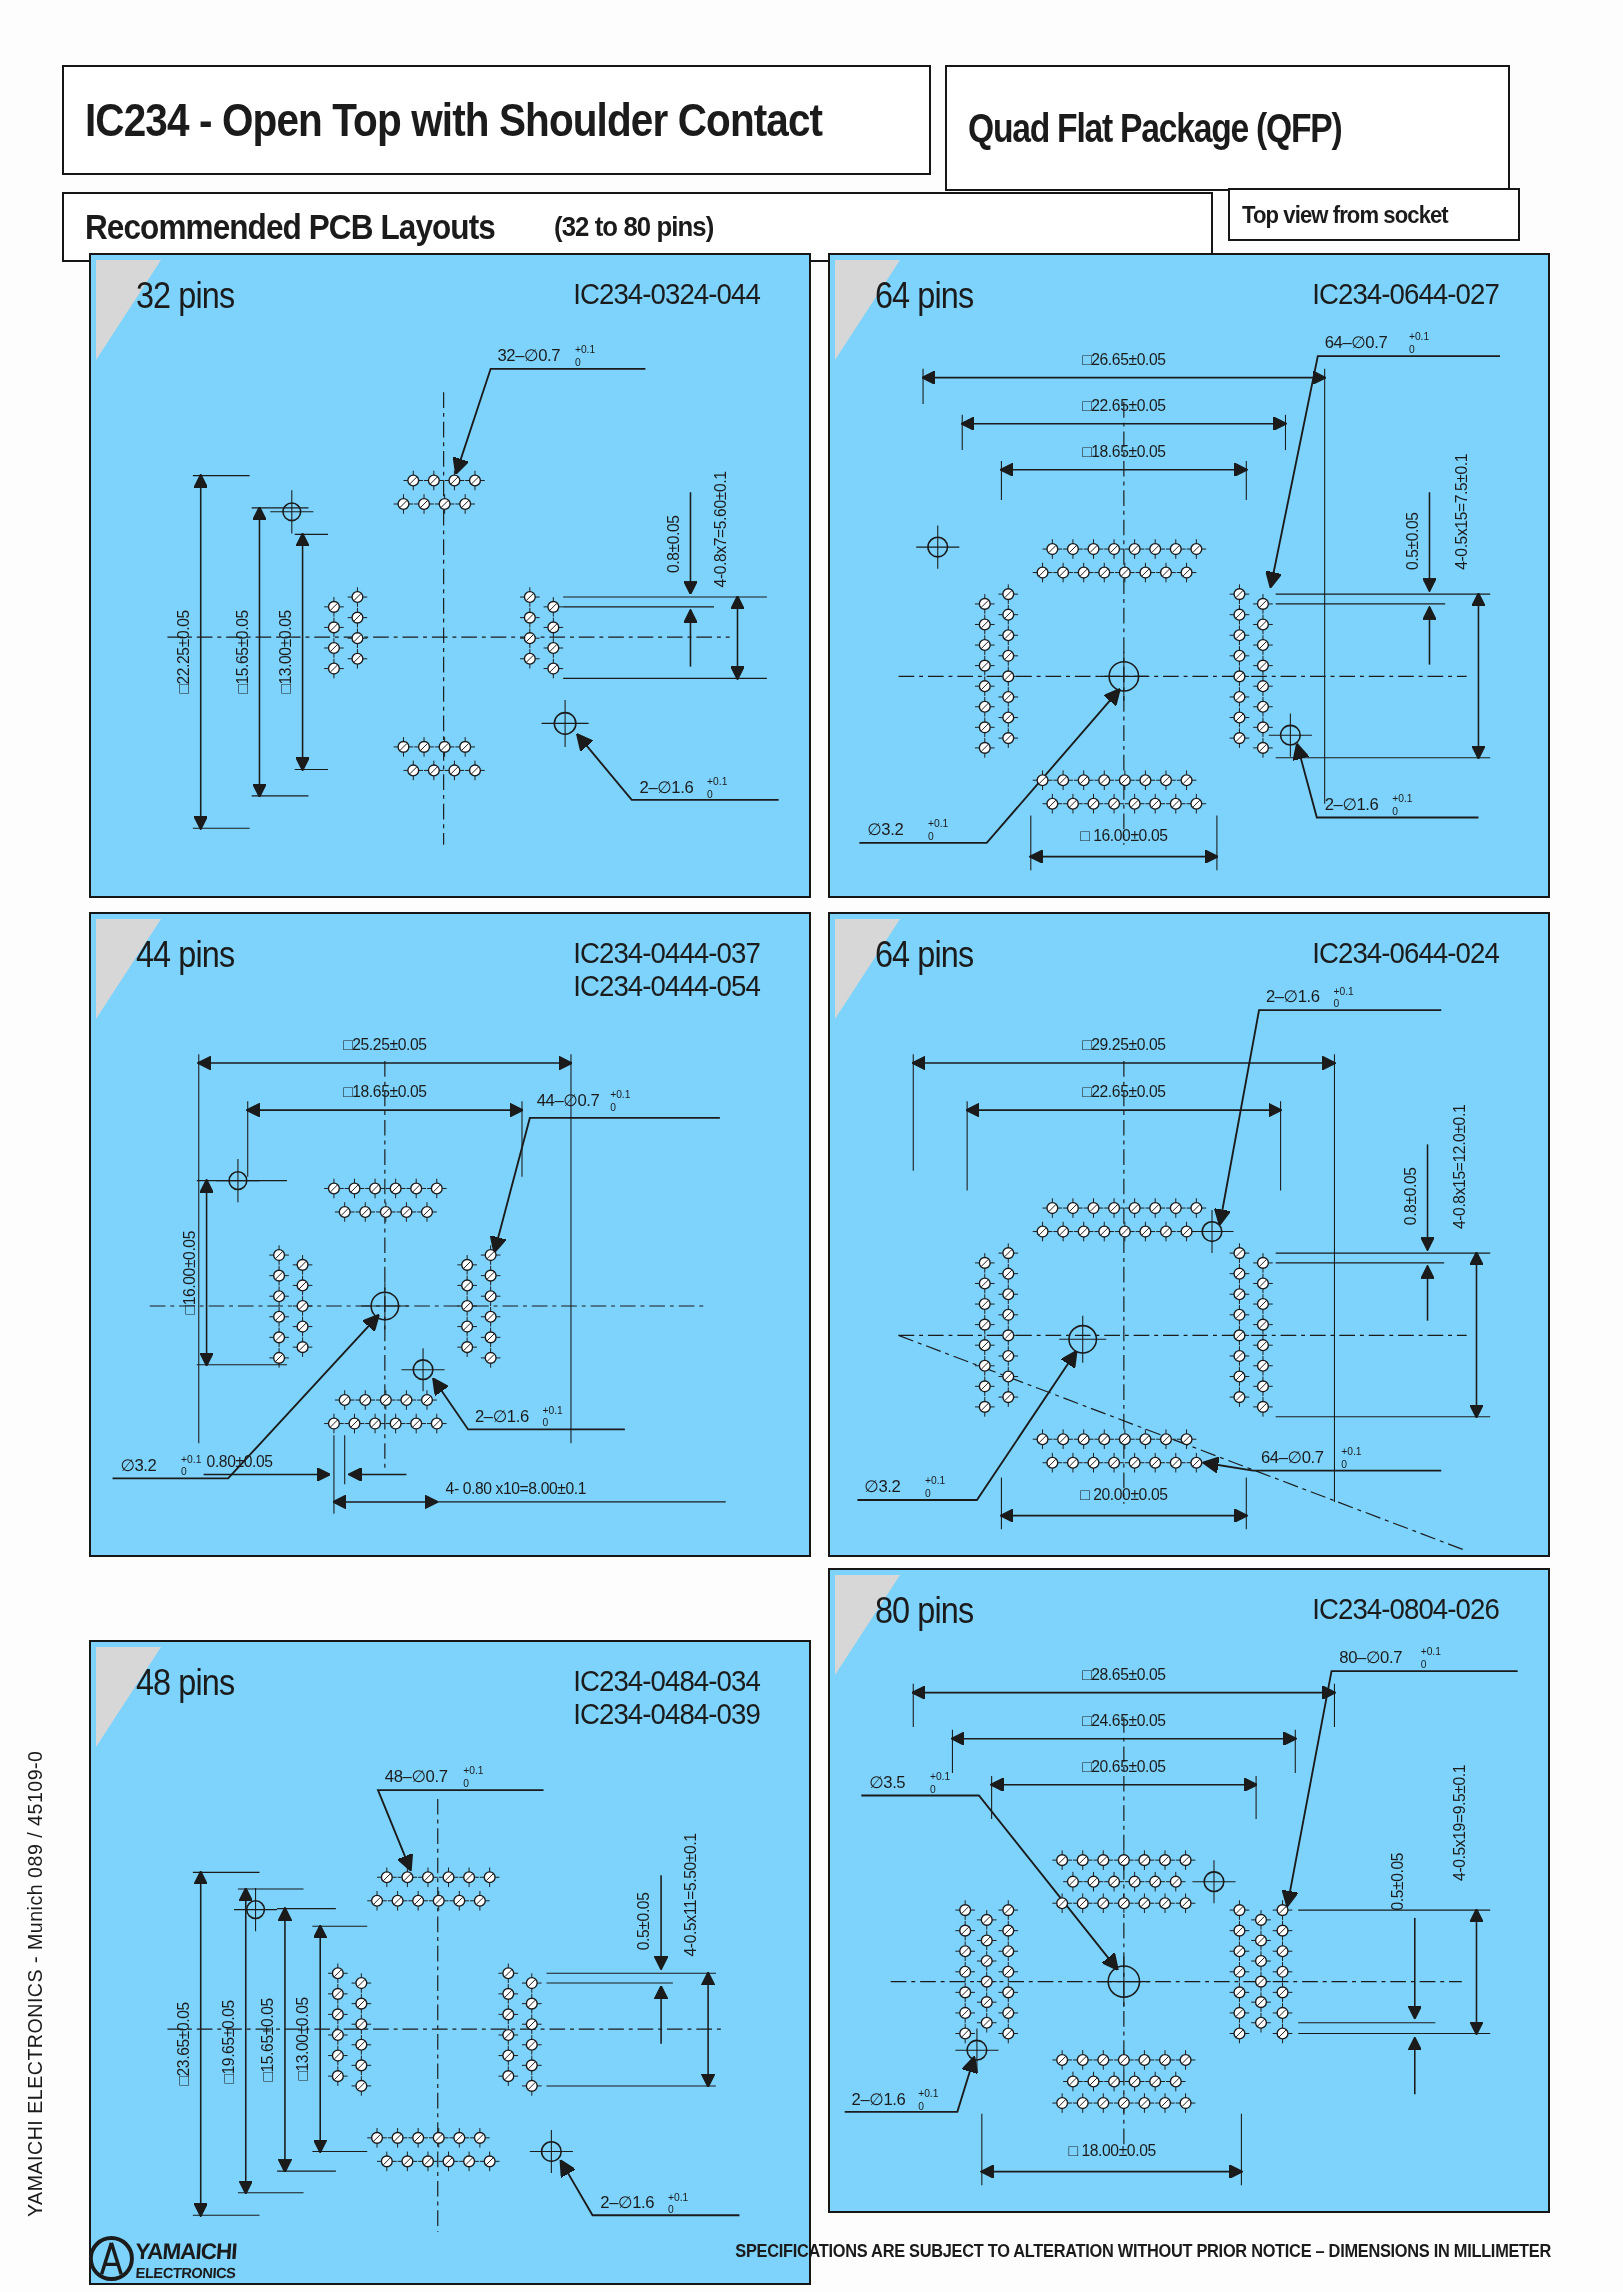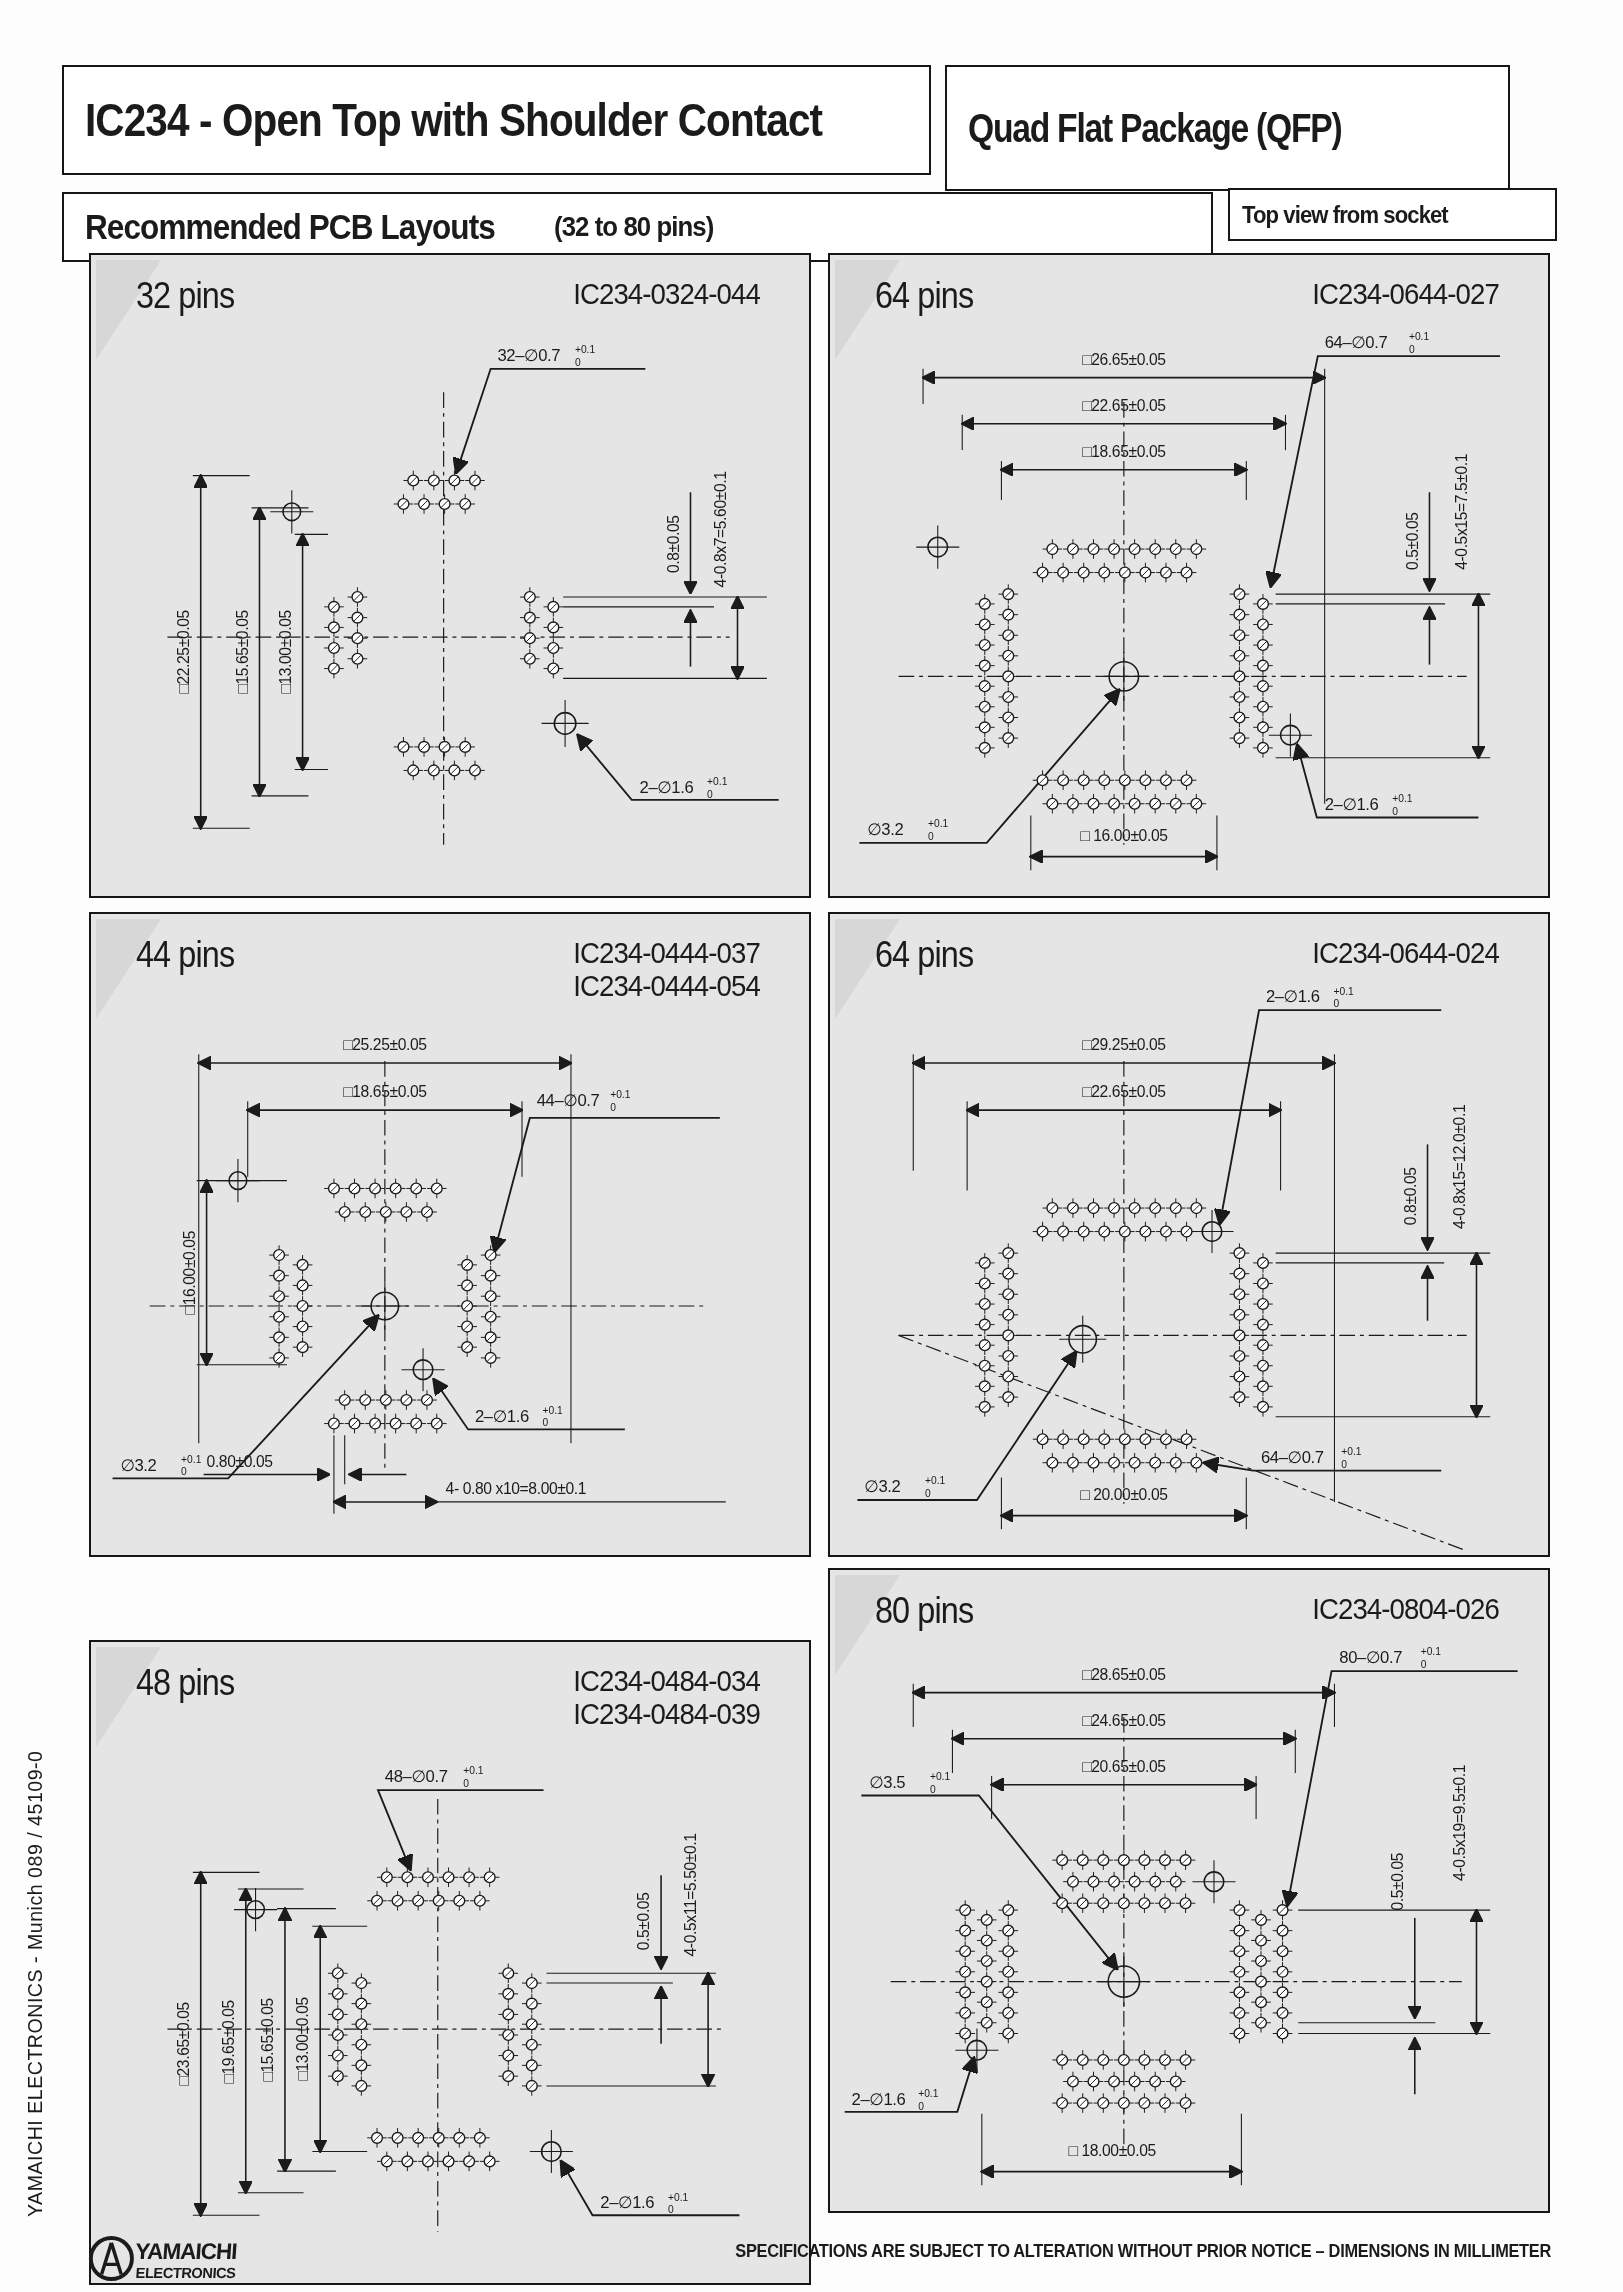--- a/index.html
+++ b/index.html
@@ -11,21 +11,21 @@
   .hdr-pkg{font-size:41px;font-weight:bold;letter-spacing:-1.5px;
            transform:scaleX(.82);transform-origin:left center;white-space:nowrap;}
   .sub-title{font-size:35px;font-weight:bold;letter-spacing:-1px;
              transform:scaleX(.9);transform-origin:left center;display:inline-block;}
   .sub-range{font-size:28px;font-weight:bold;letter-spacing:-1px;
              transform:scaleX(.92);transform-origin:left center;display:inline-block;margin-left:13.7px;}
   .view-note{font-size:24.5px;font-weight:bold;letter-spacing:-1px;
              transform:scaleX(.9);transform-origin:left center;white-space:nowrap;}
   .vcenter{display:flex;align-items:center;padding-left:21px;}
   .panel{position:absolute;width:722px;height:645px;border:2px solid #161616;
-         background:#e5e5e5;box-sizing:border-box;overflow:hidden;}
+         background:#7dd3fc;box-sizing:border-box;overflow:hidden;}
   .tri{position:absolute;top:4.9px;left:4.9px;width:0;height:0;
        border-top:100px solid #d7d7d7;border-right:65px solid transparent;}
   .pins{position:absolute;top:19.6px;left:45px;font-size:36px;letter-spacing:-1px;
         transform:scaleX(.9);transform-origin:left top;white-space:nowrap;}
   .parts{position:absolute;top:21.6px;right:49px;font-size:30px;letter-spacing:-1px;
          text-align:right;line-height:1.12;transform:scaleX(.92);transform-origin:right top;}
   svg.drawing{position:absolute;left:0;top:0;}
   svg line,svg polyline,svg circle,svg path{stroke:#1b1b1b;}
   .cl{stroke-dasharray:16 5 4 5;stroke-width:1.2;fill:none;}
   .dim{stroke-width:1.6;}
@@ -65,21 +65,21 @@
 <div class="box vcenter" style="left:62px;top:65px;width:869px;height:110px;">
   <span class="hdr-title">IC234 - Open Top with Shoulder Contact</span>
 </div>
 <div class="box vcenter" style="left:945px;top:65px;width:565px;height:126px;">
   <span class="hdr-pkg">Quad Flat Package (QFP)</span>
 </div>
 <div class="box vcenter" style="left:62px;top:192px;width:1151px;height:70px;">
   <span class="sub-title">Recommended PCB Layouts</span>
   <span class="sub-range">(32 to 80 pins)</span>
 </div>
-<div class="box vcenter" style="left:1228px;top:188px;width:329px;height:53px;padding-left:11.8px;">
+<div class="box vcenter" style="left:1228px;top:188px;width:292px;height:53px;padding-left:11.8px;">
   <span class="view-note">Top view from socket</span>
 </div>
 
 <section class="panel" style="left:89px;top:253px;">
   <div class="tri"></div>
   <h2 class="pins" style="margin:0;font-weight:normal;">32 pins</h2>
   <div class="parts">
     <div>IC234-0324-044</div>
   </div>
   <svg class="drawing" width="718" height="641" viewBox="0 0 733 654">

